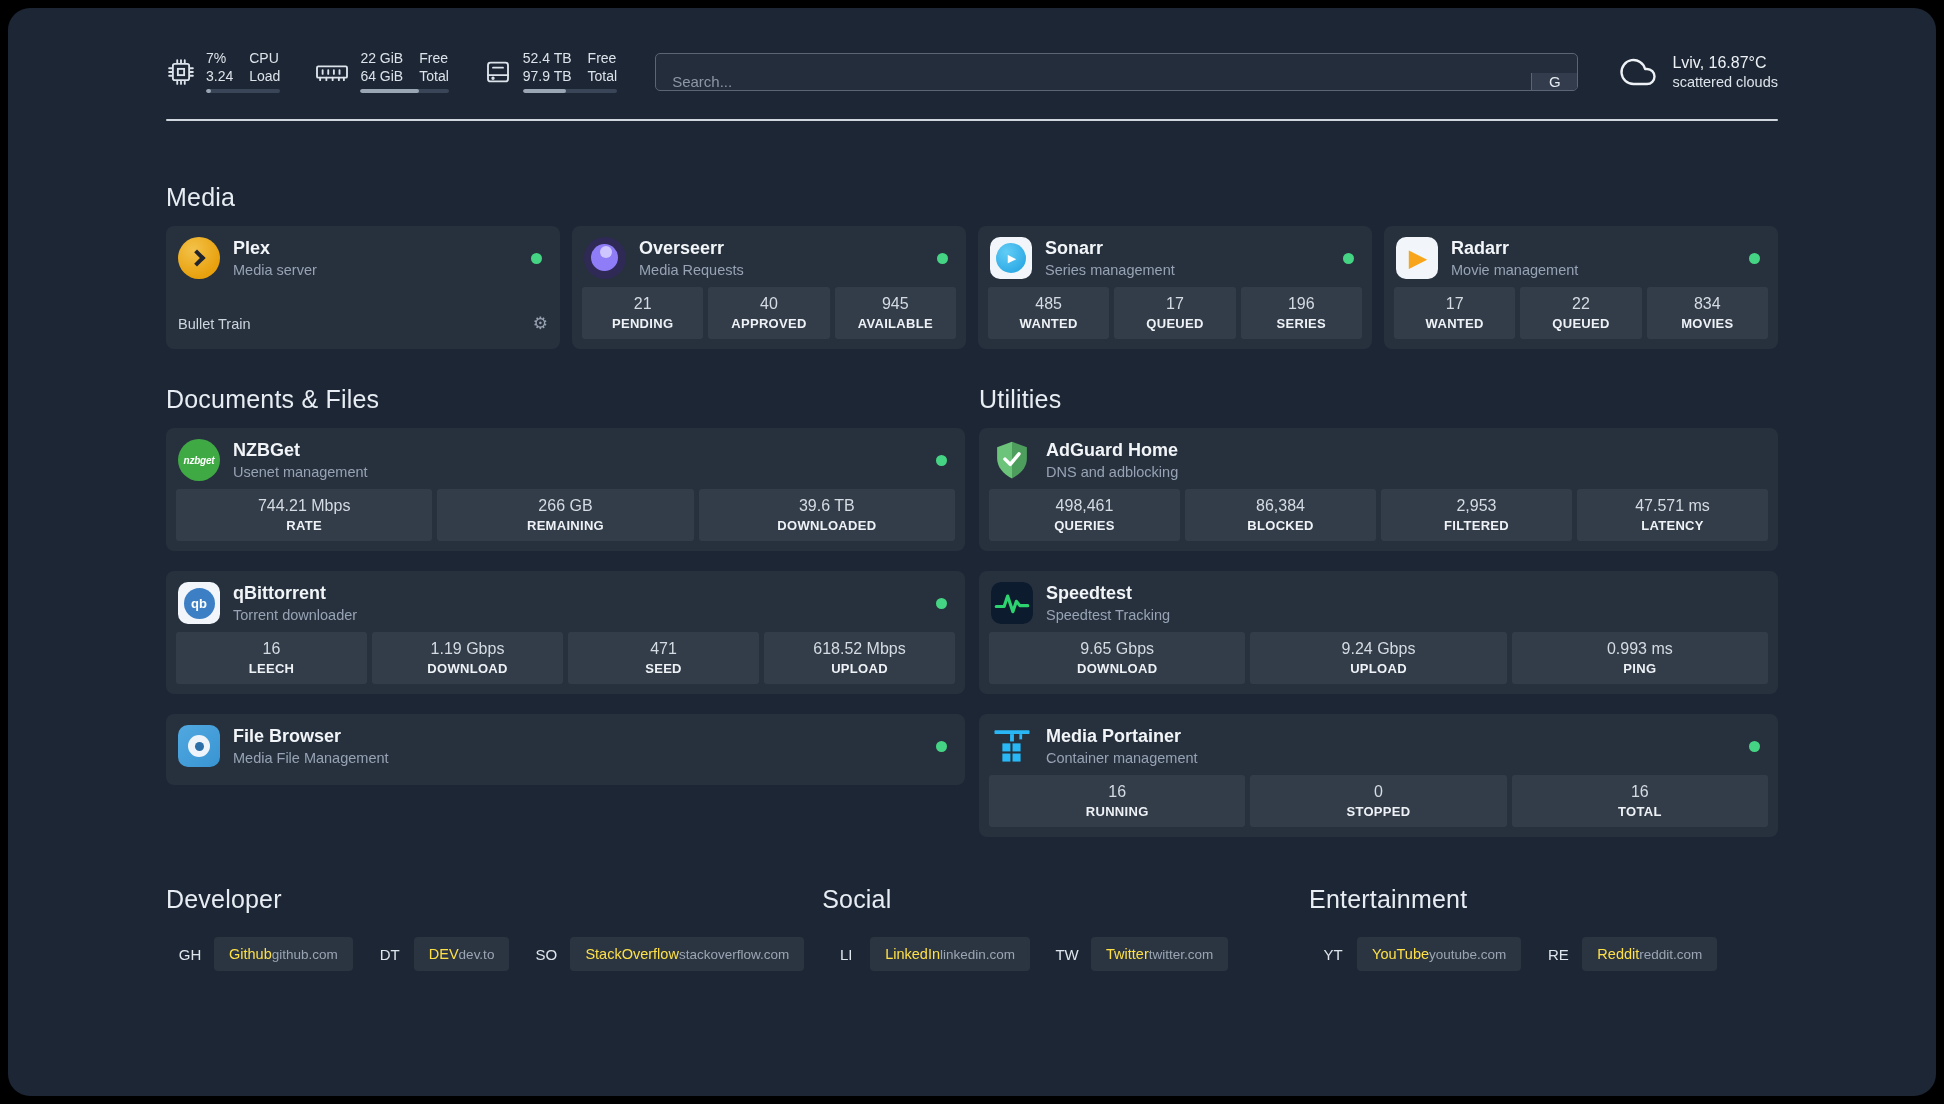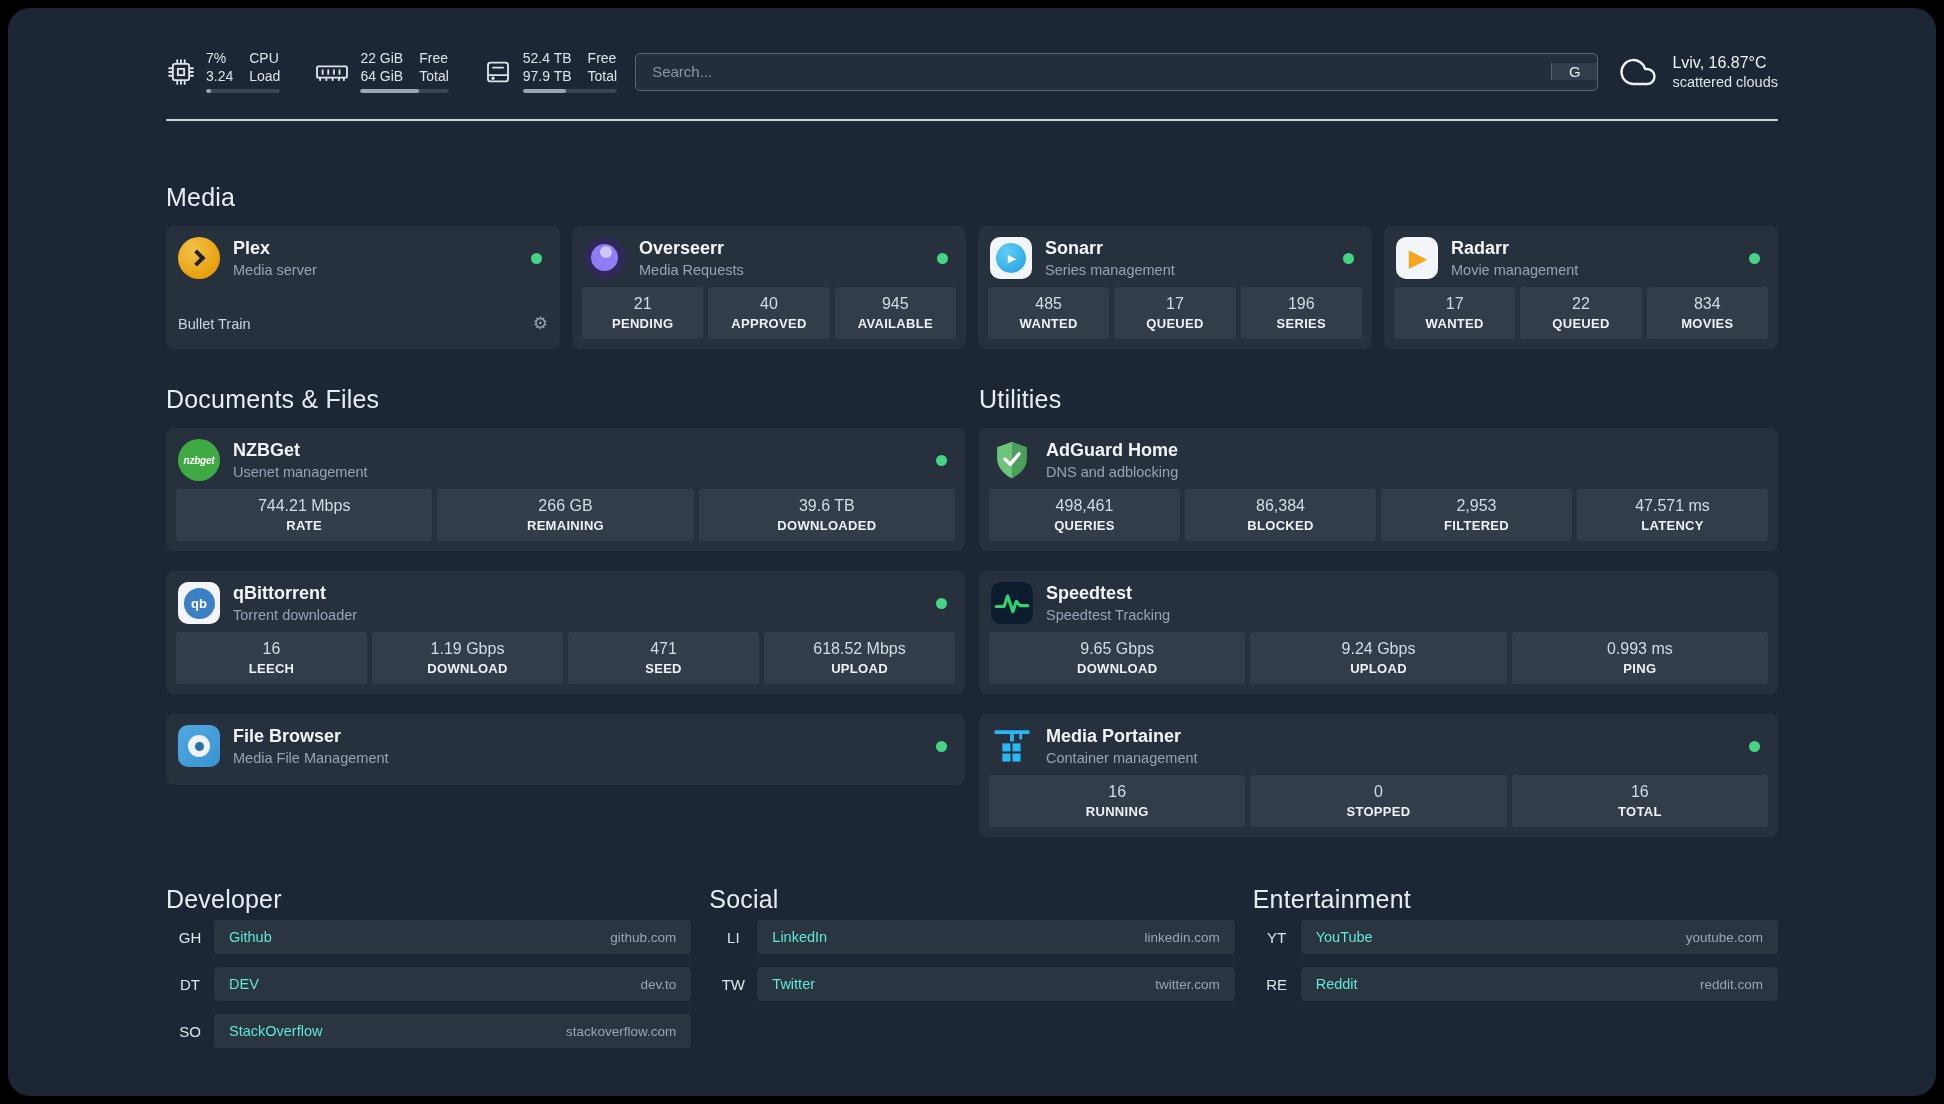--- a/index.html
+++ b/index.html
@@ -17,22 +17,22 @@
   .res-widgets { display: flex; gap: 34px; align-items: center; }
   .res-widget { display: flex; gap: 10px; align-items: center; }
   .res-icon { width: 30px; height: 30px; color: #dde3ea; flex: none; }
   .res-icon.wide { width: 36px; }
   .res-body { display: flex; flex-direction: column; gap: 4px; }
   .res-cols { display: flex; gap: 16px; font-size: 14px; line-height: 1.25; color: #dde3ea; }
   .res-col { display: flex; flex-direction: column; }
   .res-bar { height: 4px; width: 100%; background: #3a4658; border-radius: 2px; overflow: hidden; }
   .res-fill { height: 100%; background: #9ba6b4; border-radius: 2px; width: 0; }
 
-  .search { flex: 1; margin: 0 18px; display: flex; height: 38px; border: 1px solid #5a6575;
-            border-radius: 5px; background: #232d3c; overflow: hidden; align-items: center; }
+  .search { flex: 1; margin: 0 38px; display: flex; height: 38px; border: 1px solid #5a6575;
+            border-radius: 5px; background: #232d3c; overflow: hidden; align-items: flex-end; }
   .search input { flex: 1; background: transparent; border: none; outline: none;
                   color: #d8dee7; font-size: 15px; padding: 0 16px; font-family: inherit; }
   .search input::placeholder { color: #8d97a5; }
   .search-btn { width: 46px; border: none; border-left: 1px solid #5a6575; background: #323c4c;
                 color: #e4e9f0; font-size: 15px; display: flex; align-items: center;
                 justify-content: center; cursor: pointer; font-family: inherit; }
 
   .weather { display: flex; align-items: center; gap: 12px; }
   .weather-icon { width: 44px; height: 36px; color: #eef2f6; }
   .weather-loc { font-size: 16px; color: #eef2f6; }
@@ -108,27 +108,27 @@
                       border-radius: 10px; }
   .fb-circle { width: 22px; height: 22px; border-radius: 50%; background: #eef4f9;
                display: flex; align-items: center; justify-content: center; }
   .fb-dot { width: 9px; height: 9px; border-radius: 50%; background: #2b6ea8; }
 
   .icon-adguard, .icon-portainer { background: transparent; border-radius: 0; overflow: visible; }
   .icon-speedtest { border-radius: 10px; }
 
   
   .bookmarks { display: grid; grid-template-columns: 1fr 1fr 1fr; column-gap: 18px; margin-top: 48px; }
-  .bm-list { display: flex; flex-direction: column; gap: 13px; margin-top: 6px; }
+  .bm-list { display: flex; flex-direction: row; gap: 13px; margin-top: 23px; }
   .bm-row { display: flex; height: 34px; align-items: stretch; cursor: pointer; }
   .bm-abbr { width: 48px; display: flex; align-items: center; justify-content: center;
              font-size: 15px; color: #dfe5ec; flex: none; }
   .bm-bar { flex: 1; background: rgba(255,255,255,.065); border-radius: 4px; display: flex;
             align-items: center; justify-content: space-between; padding: 0 15px; }
-  .bm-name { font-size: 14.5px; color: #5eead4; }
+  .bm-name { font-size: 14.5px; color: #fde047; }
   .bm-url { font-size: 13.5px; color: #9aa5b3; }
 </style>
 </head>
 <body>
 
 <div class="frame">
   <div class="content">
 
     <div class="topbar">
       <div class="res-widgets">

